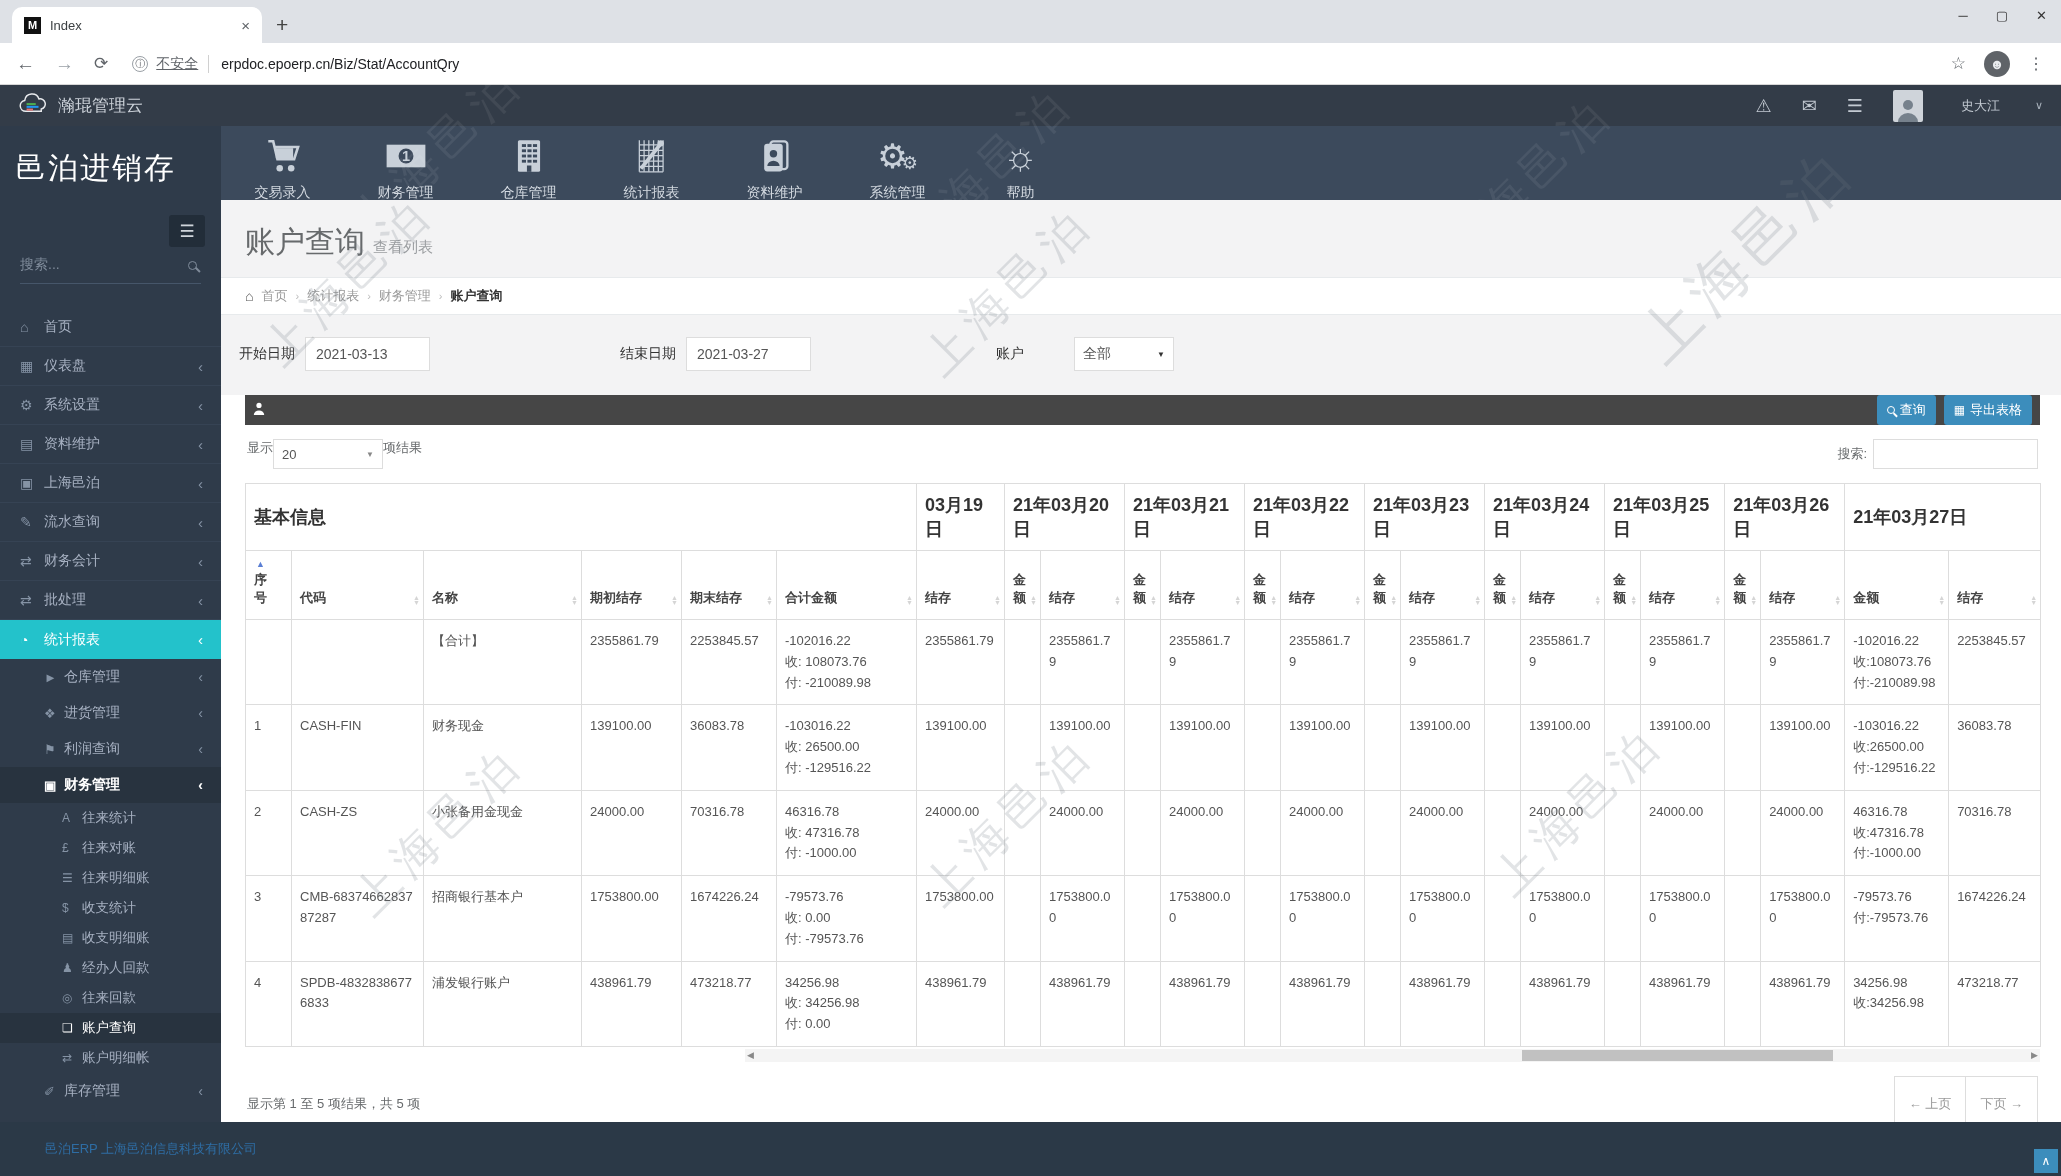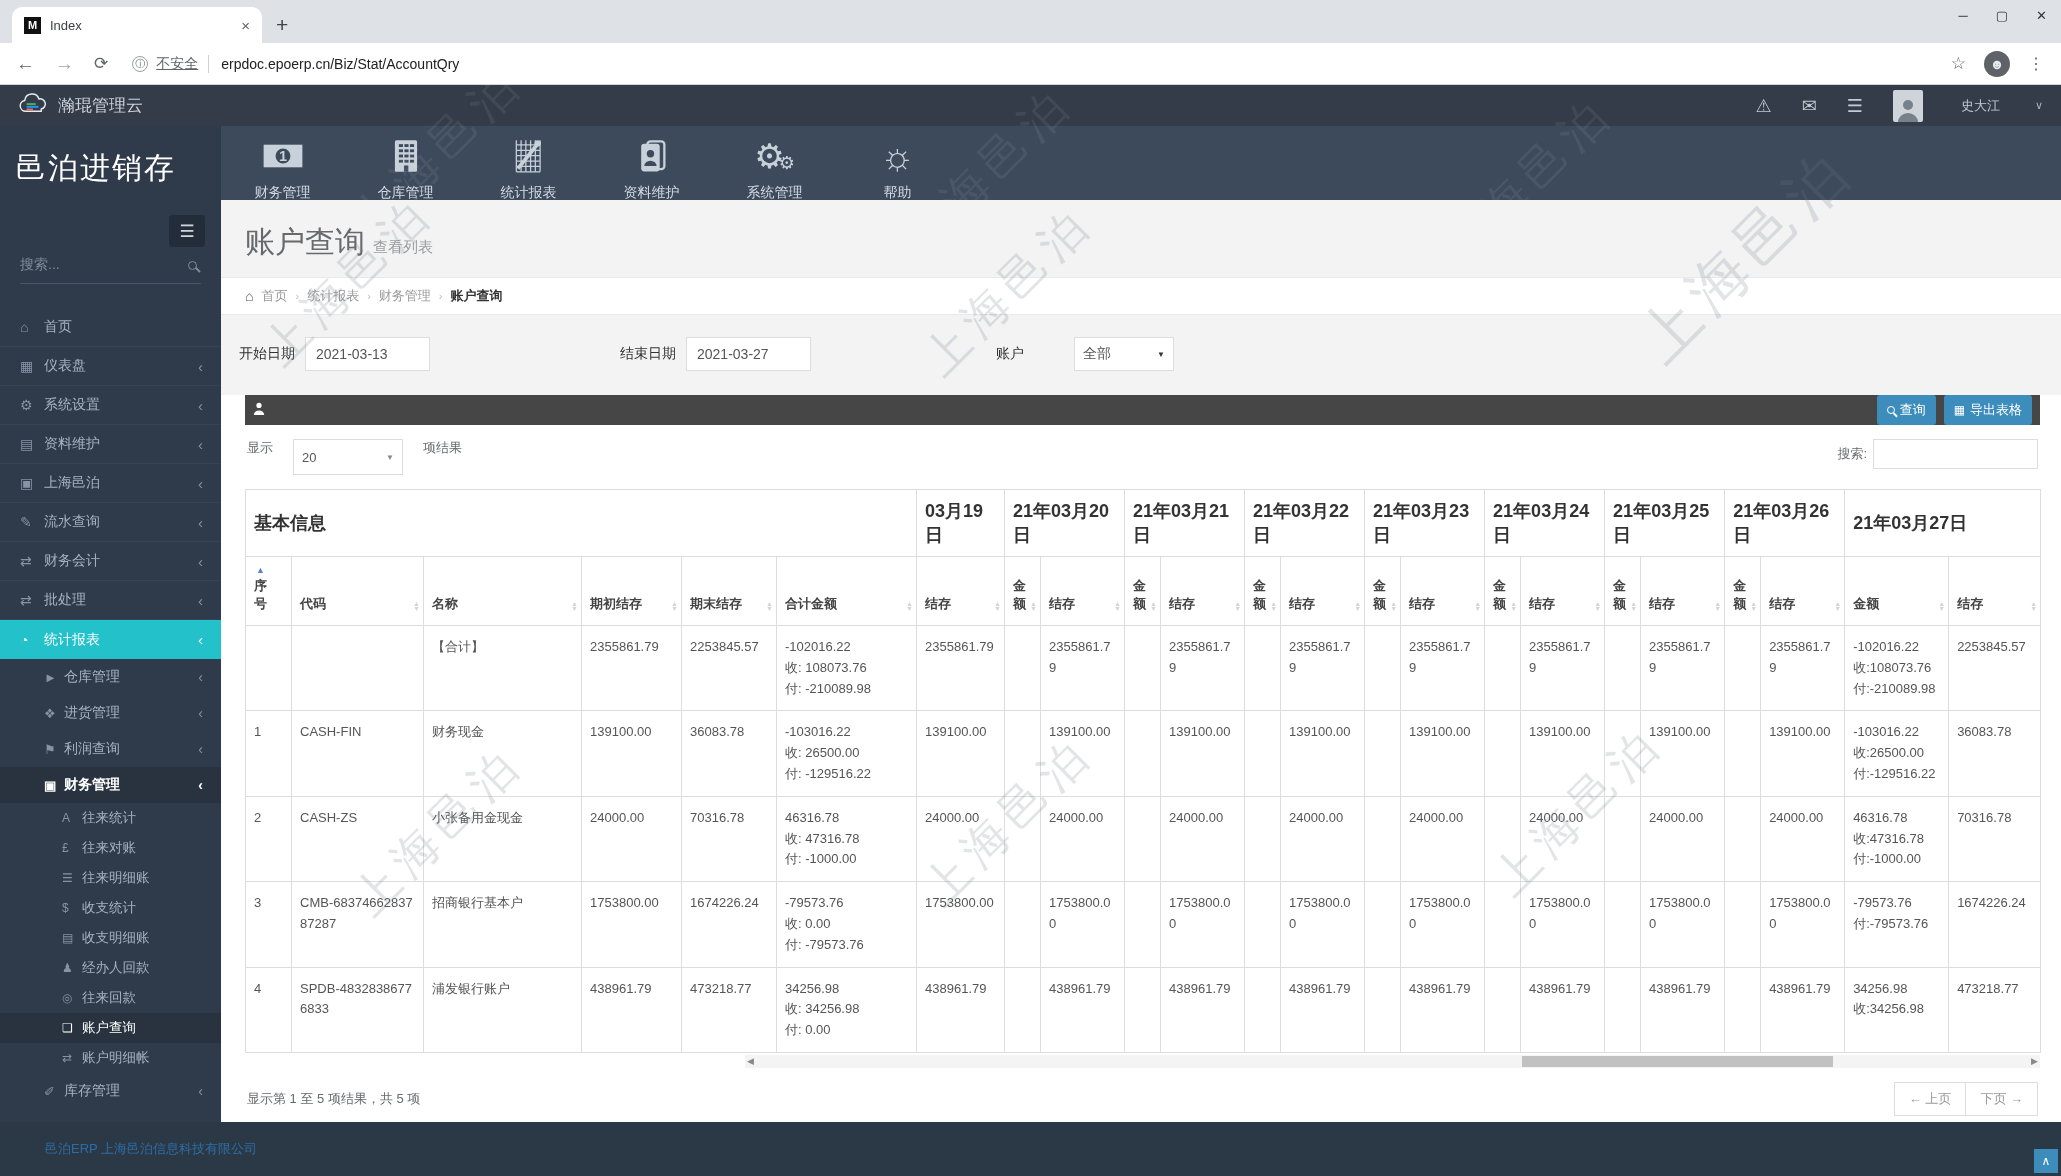--- a/index.html
+++ b/index.html
@@ -102,21 +102,21 @@
   .panel-toolbar { height:30px; background:#464646; display:flex; align-items:center; padding:0 8px; }
   .person-ico { color:#fff; font-size:13px; }
   .toolbar-spacer { flex:1; }
   .btn-blue { height:24px; background:#3c8dbc; color:#fff; font-size:13px; display:flex; align-items:center;
               gap:5px; padding:15px 10px; border-radius:3px; margin-left:8px; }
   .btn-blue .bicon { font-size:12px; }
   .mag-w { width:8px; height:8px; border:1.5px solid #fff; border-radius:50%; position:relative; display:inline-block; }
   .mag-w::after { content:""; position:absolute; width:5px; height:1.5px; background:#fff; transform:rotate(45deg); right:-4px; bottom:-2px; }
 
   .table-controls { padding:14px 2px 14px 2px; display:flex; align-items:flex-start; font-size:13px; color:#676a6c; }
-  .len-select { width:110px; height:36px; border:1px solid #ddd; background:#fff; margin:0 20px; padding:1px 8px;
+  .len-select { width:110px; height:30px; border:1px solid #ddd; background:#fff; margin:0 0; padding:1px 8px;
                 display:flex; align-items:center; justify-content:space-between; color:#555; }
   .len-select .caret { font-size:8px; color:#888; }
   .tc-right { margin-left:auto; display:flex; align-items:center; gap:6px; }
   .search-input { width:165px; height:30px; border:1px solid #ddd; background:#fff; }
 
   table.grid { border-collapse:collapse; table-layout:fixed; width:1795px; font-size:13px; color:#555; }
   table.grid th, table.grid td { border:1px solid #ddd; text-align:left; }
   th.gh { font-weight:bold; color:#333; padding:9px 8px; font-size:18px; background:#fff; }
   th.ch { font-weight:bold; color:#444; padding:20px 14px 12px 8px; vertical-align:bottom; position:relative; background:#fff; }
   .sorts { position:absolute; right:3px; bottom:14px; display:flex; flex-direction:column; line-height:5px; font-size:7px; color:#d5d5d5; }
@@ -126,21 +126,21 @@
 
   .hscroll { position:relative; height:13px; margin-top:2px; }
   .hs-track { position:absolute; left:500px; right:0; top:0; height:13px; background:#f4f4f4; }
   .hs-thumb { position:absolute; left:60%; width:24%; top:1px; height:11px; background:#c1c1c1; }
   .hs-arrow { position:absolute; top:0; font-size:9px; color:#888; line-height:13px; }
   .hs-arrow.left { left:2px; } .hs-arrow.right { right:2px; }
 
   .table-footer { display:flex; align-items:center; padding:14px 2px 18px 2px; border-bottom:1px solid #ddd; }
   .tf-info { font-size:13px; color:#676a6c; }
   .pager { margin-left:auto; display:flex; }
-  .pg-btn { border:1px solid #ddd; background:#fff; color:#9a9a9a; font-size:13px; padding:7px 14px; }
+  .pg-btn { border:1px solid #ddd; background:#fff; color:#9a9a9a; font-size:13px; padding:18px 14px; }
   .pg-btn + .pg-btn { border-left:none; }
 
   
   .footer-bar { position:absolute; left:0; right:0; bottom:0; height:54px; background:#2b3947; }
   .footer-link { position:absolute; left:45px; top:18px; font-size:13px; color:#2e6da4; filter:blur(0.4px); }
   .back-top { position:absolute; right:3px; bottom:3px; width:24px; height:24px; background:#3c8dbc; color:#fff;
               display:flex; align-items:center; justify-content:center; font-size:12px; }
 
   
   .wm { position:absolute; font-size:46px; letter-spacing:8px; transform:rotate(-45deg); pointer-events:none;
@@ -202,20 +202,31 @@
       </svg>
     </span>
     <span class="username">史大江</span>
     <span class="chev">∨</span>
   </div>
 </div>
 
 <div class="appbar">
   <div class="brand-block">邑泊进销存</div>
   <div class="appmenu">
+    <div class="menu-item">
+      <span class="mi-icon">
+        <svg width="40" height="36" viewBox="0 0 24 22">
+            <path d="M3 2 h3 l2.6 11 h10.2 l2.4 -7.5 H7" fill="none" stroke="#c8d0d9" stroke-width="1.6"></path>
+            <rect x="7.6" y="6.2" width="10.6" height="6.2" fill="#c8d0d9"></rect>
+            <circle cx="10" cy="18.5" r="2" fill="#c8d0d9"></circle>
+            <circle cx="17" cy="18.5" r="2" fill="#c8d0d9"></circle>
+          </svg>
+      </span>
+      <span class="mi-label">交易录入</span>
+    </div>
     <div class="menu-item">
       <span class="mi-icon">
         <svg width="42" height="36" viewBox="0 0 26 20">
             <rect x="1" y="3" width="24" height="14" fill="#c8d0d9"></rect>
             <circle cx="13" cy="10" r="4.6" fill="#3c4a5c"></circle>
             <text x="13" y="13.4" font-size="9" fill="#c8d0d9" text-anchor="middle" font-weight="bold">1</text>
           </svg>
       </span>
       <span class="mi-label">财务管理</span>
     </div>

